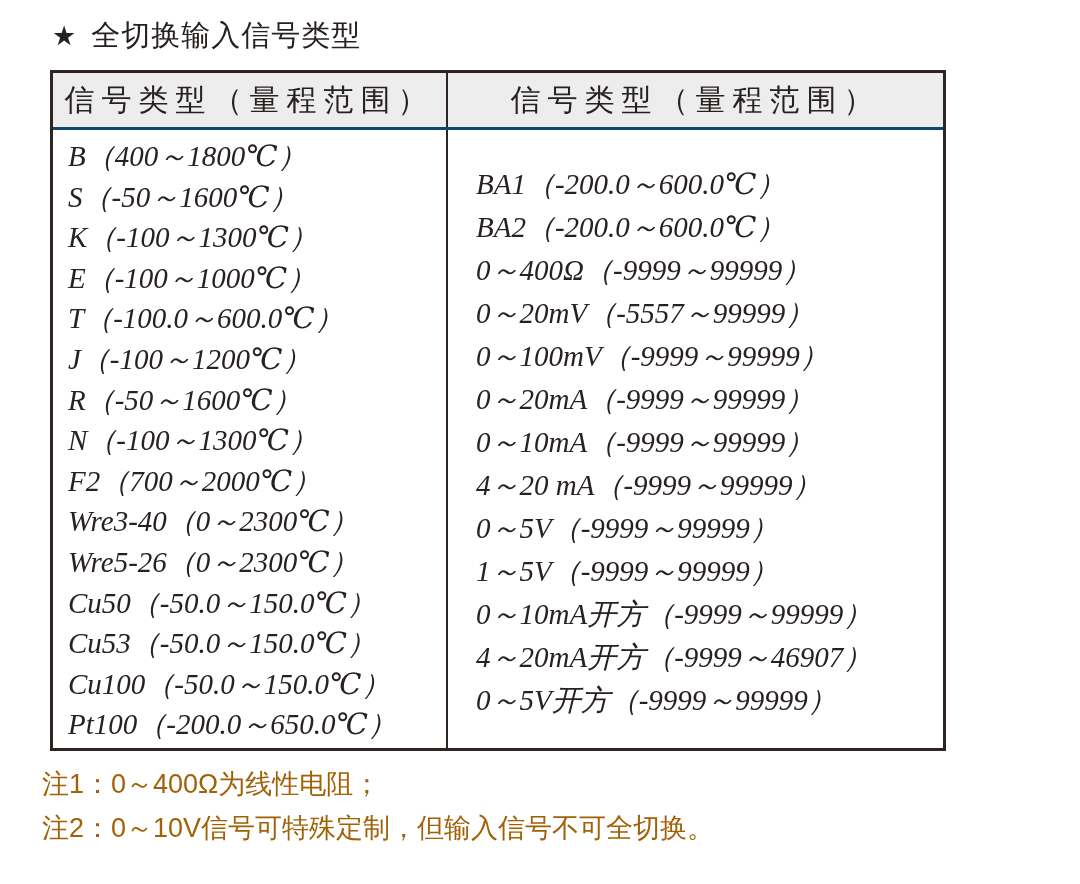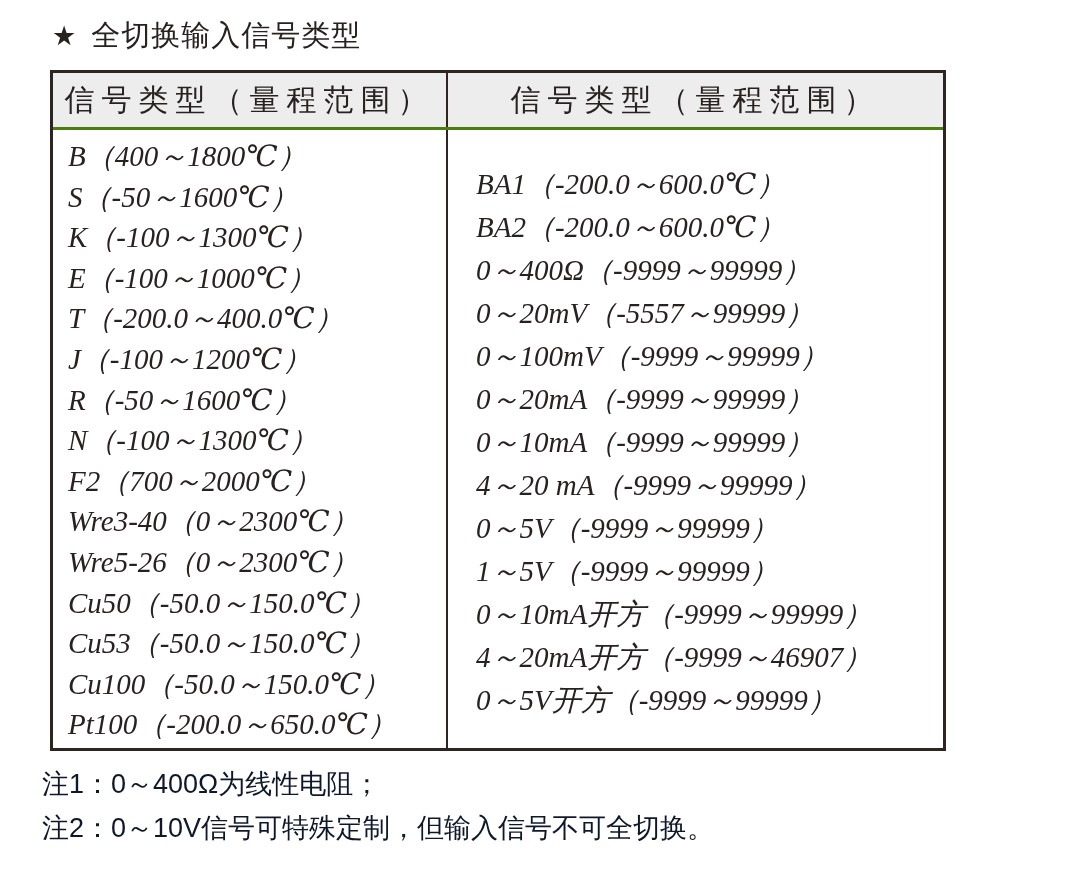--- a/index.html
+++ b/index.html
@@ -43,21 +43,21 @@
     width: 896px;
     height: 681px;
     border: 3px solid #2e2522;
     box-sizing: border-box;
     background: #ffffff;
   }
   .thead {
     display: flex;
     height: 54px;
     background: #ededed;
-    border-bottom: 3px solid #4d7c0f;
+    border-bottom: 3px solid #0c4a6e;
     font-family: "Liberation Serif", "DejaVu Serif", serif;
     font-size: 30px;
   }
   .th {
     display: flex;
     align-items: center;
     justify-content: center;
     letter-spacing: 7px;
     box-sizing: border-box;
   }
@@ -85,21 +85,21 @@
     padding: 13px 0 0 28px;
     margin-top: 20px;
   }
   .col.right .row { line-height: 43px; white-space: nowrap; }
   .notes {
     position: absolute;
     left: 42px;
     top: 762px;
     font-family: "Liberation Sans", sans-serif;
     font-size: 27px;
-    color: #0f172a;
+    color: #a16207;
   }
   .notes .note-line { line-height: 44px; white-space: nowrap; }
 </style>
 </head>
 <body>
 
 <div class="page">
 
   <div class="doc-title">
     <span class="star">★</span>
@@ -110,21 +110,21 @@
     <div class="thead">
       <div class="th left">信号类型（量程范围）</div>
       <div class="th right">信号类型（量程范围）</div>
     </div>
     <div class="tbody">
       <div class="col left">
         <div class="row">B（400～1800℃）</div>
         <div class="row">S（-50～1600℃）</div>
         <div class="row">K（-100～1300℃）</div>
         <div class="row">E（-100～1000℃）</div>
-        <div class="row">T（-200.0～400.0℃）</div>
+        <div class="row">T（-100.0～600.0℃）</div>
         <div class="row">J（-100～1200℃）</div>
         <div class="row">R（-50～1600℃）</div>
         <div class="row">N（-100～1300℃）</div>
         <div class="row">F2（700～2000℃）</div>
         <div class="row">Wre3-40（0～2300℃）</div>
         <div class="row">Wre5-26（0～2300℃）</div>
         <div class="row">Cu50（-50.0～150.0℃）</div>
         <div class="row">Cu53（-50.0～150.0℃）</div>
         <div class="row">Cu100（-50.0～150.0℃）</div>
         <div class="row">Pt100（-200.0～650.0℃）</div>

